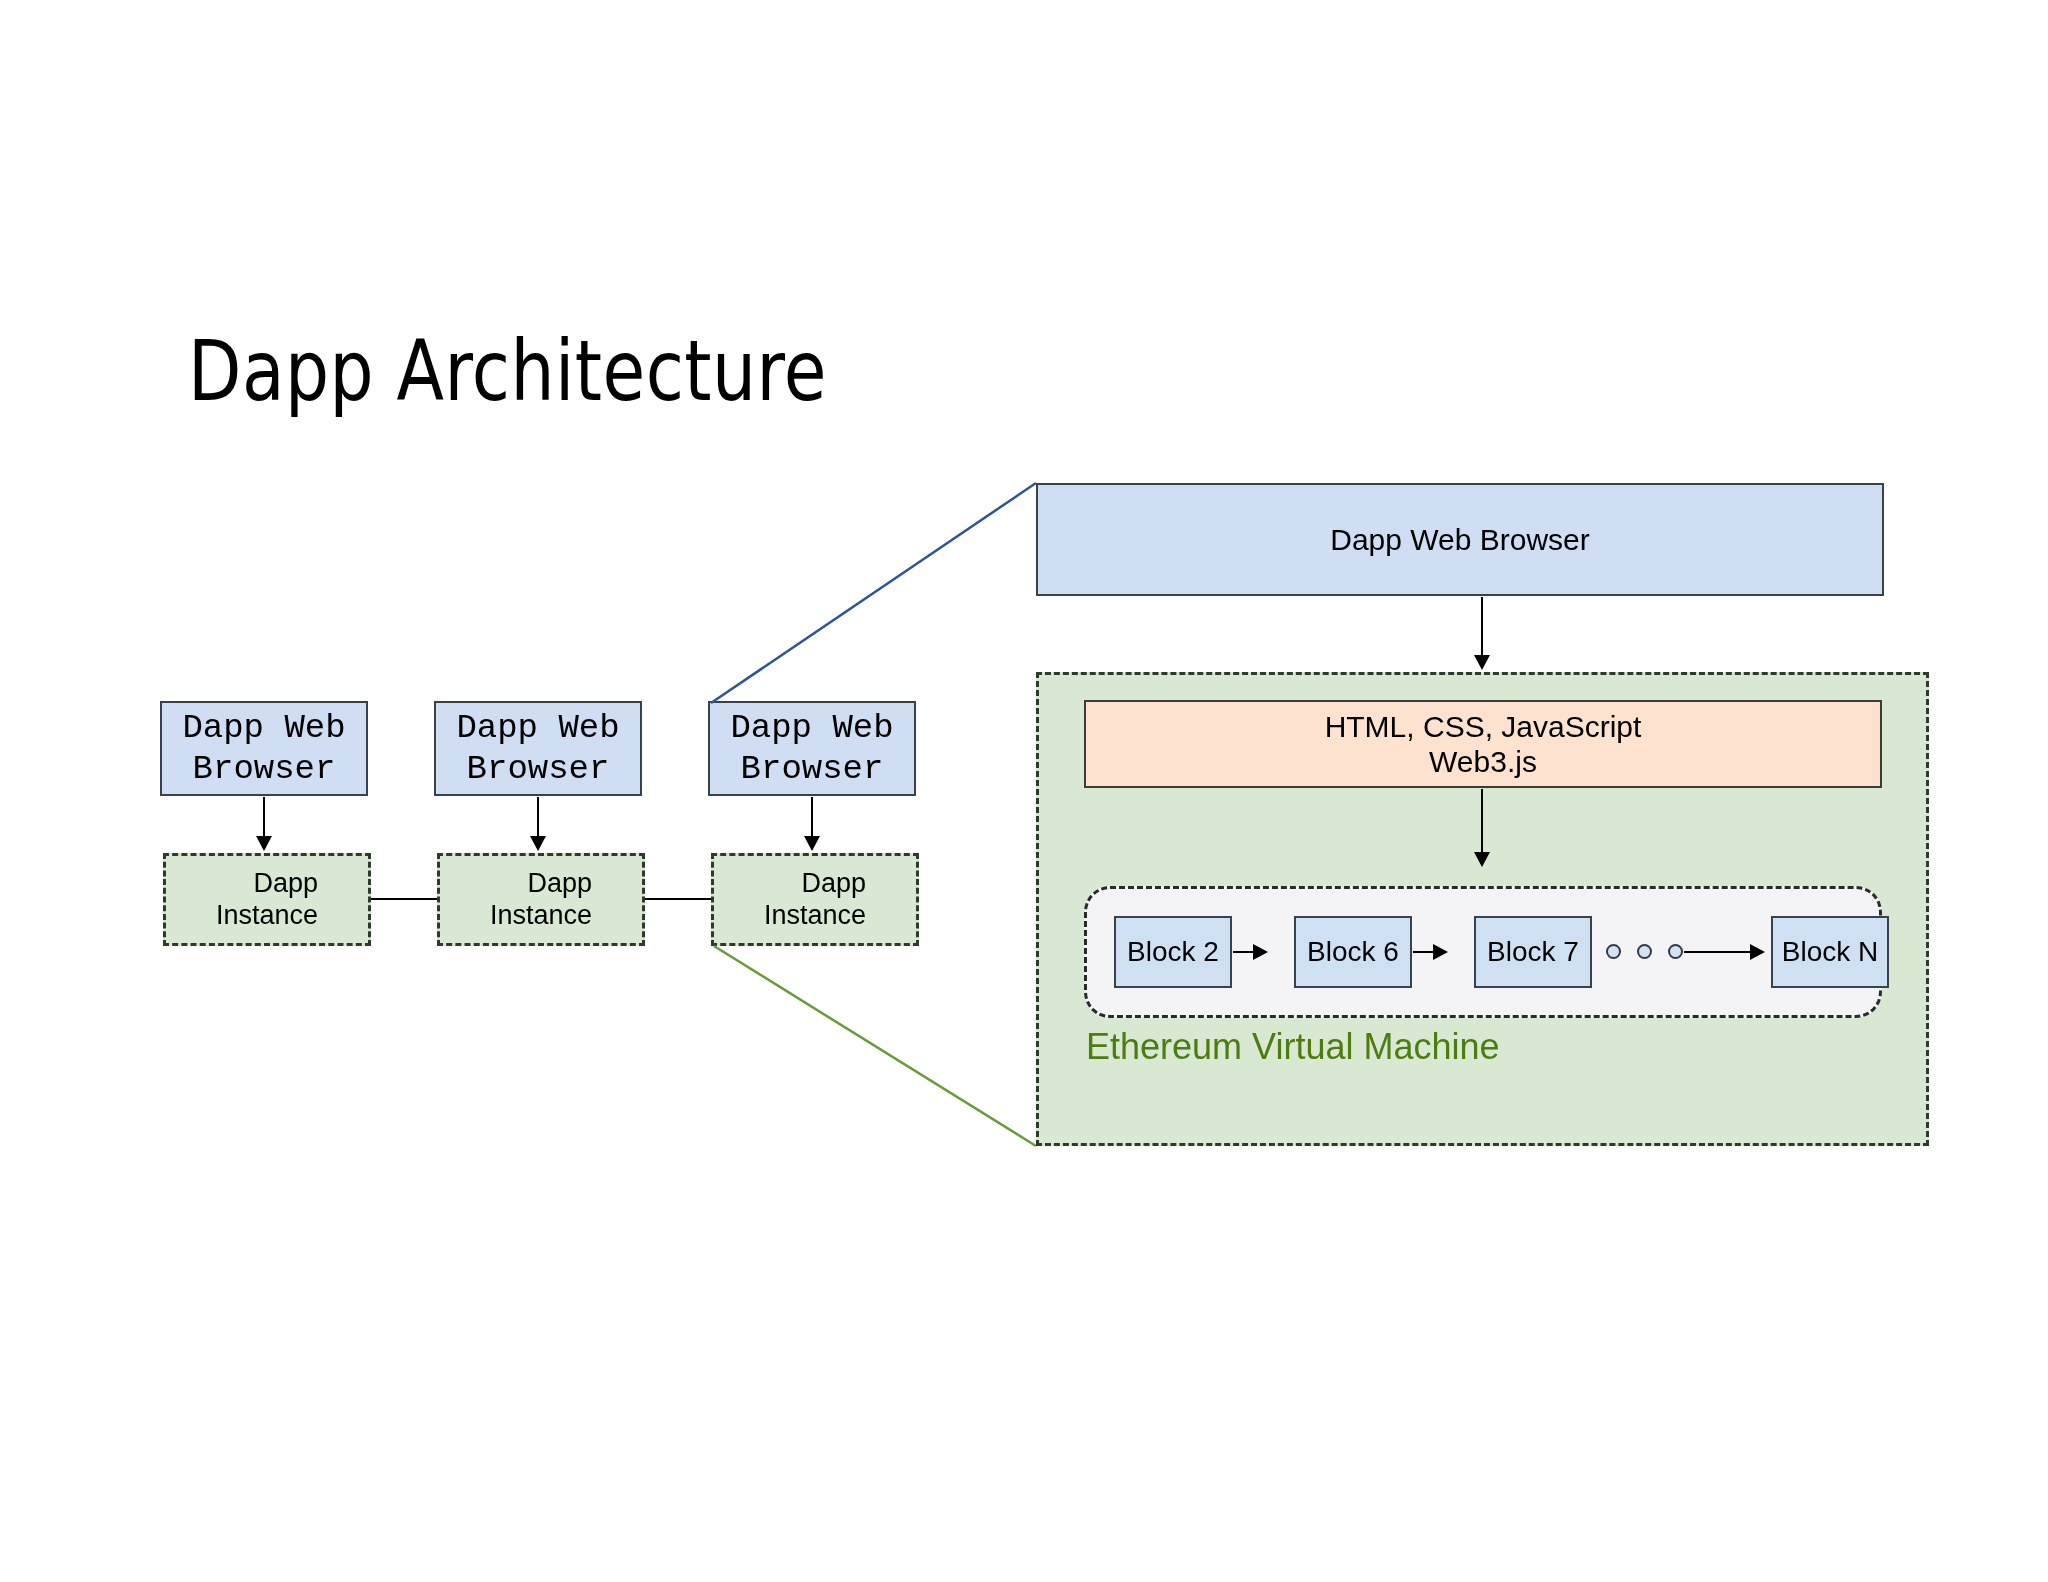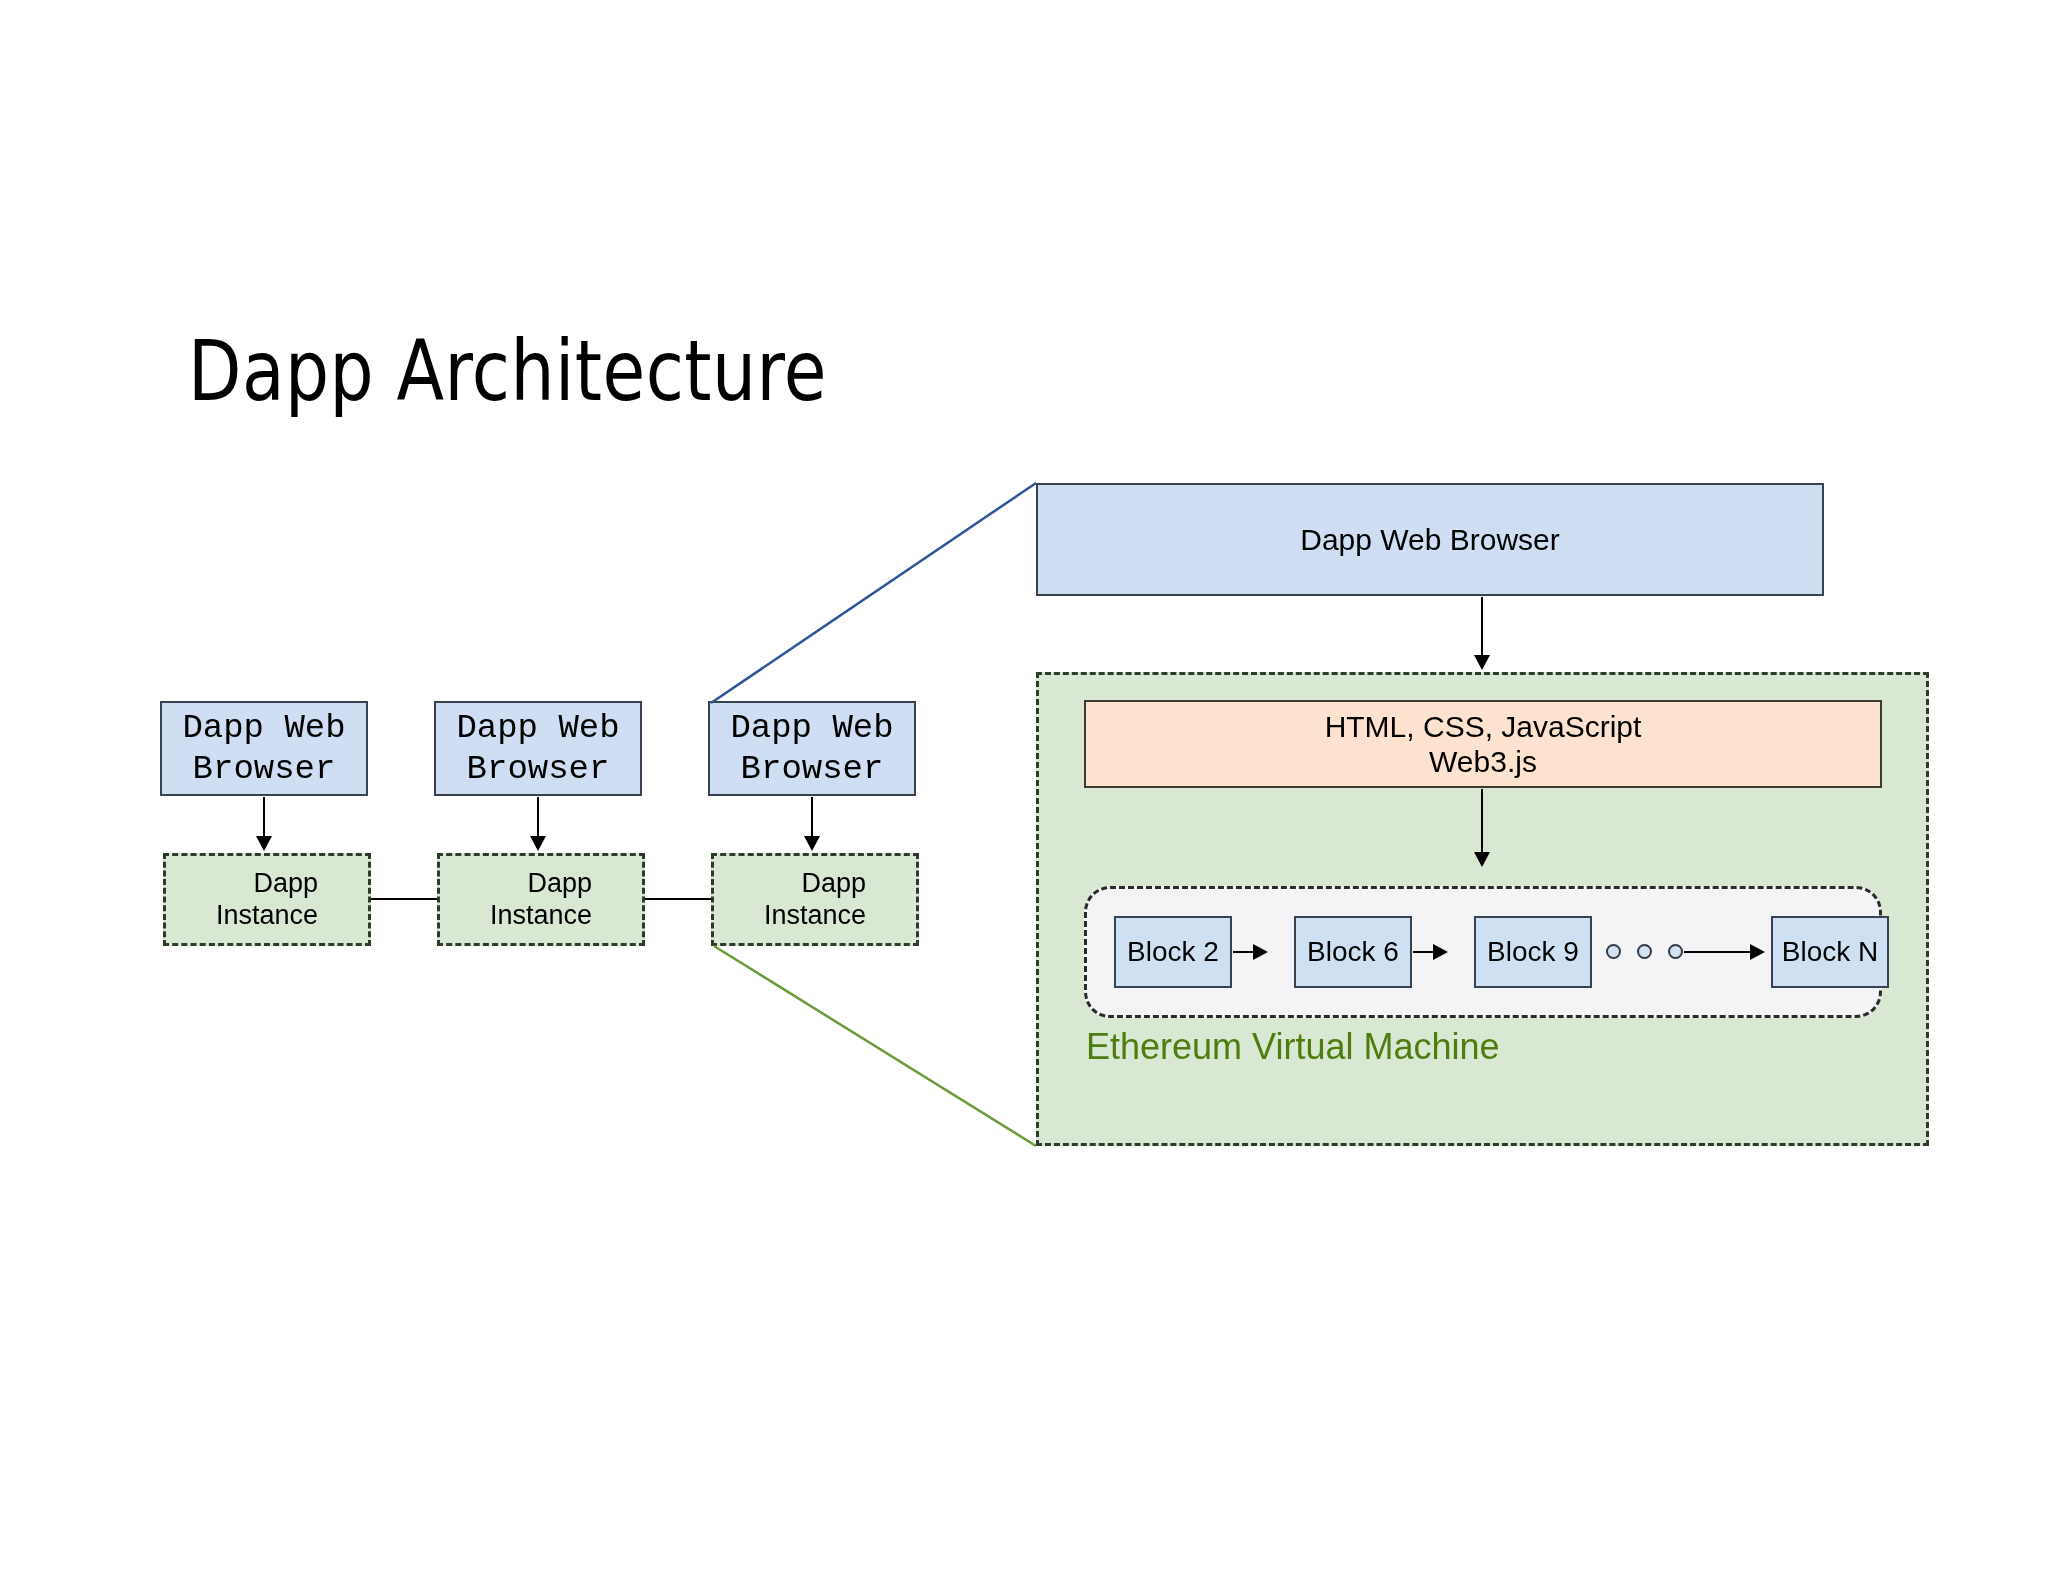--- a/index.html
+++ b/index.html
@@ -99,21 +99,21 @@
     height: 0;
     border-top: 8px solid transparent;
     border-bottom: 8px solid transparent;
     border-left: 15px solid #000000;
   }
 
   
   #right-browser {
     left: 1036px;
     top: 483px;
-    width: 788px;
+    width: 848px;
     height: 113px;
     font-size: 30px;
   }
   #eth-dapp-instance {
     position: absolute;
     left: 1036px;
     top: 672px;
     width: 893px;
     height: 474px;
     box-sizing: border-box;
@@ -267,21 +267,21 @@
   <div class="arrowhead-right" style="left:1253px; top:944px;"></div>
   <div class="hline" style="left:1233px; top:951px; width:22px;"></div>
 
   <div class="box box-block block-box" style="left:1294px; top:916px;">
     <span>Block 6</span>
   </div>
   <div class="arrowhead-right" style="left:1433px; top:944px;"></div>
   <div class="hline" style="left:1413px; top:951px; width:22px;"></div>
 
   <div class="box box-block block-box" style="left:1474px; top:916px;">
-    <span>Block 9</span>
+    <span>Block 7</span>
   </div>
 
   <div class="dot" style="left:1606px; top:944px;"></div>
   <div class="dot" style="left:1637px; top:944px;"></div>
   <div class="dot" style="left:1668px; top:944px;"></div>
 
   <div class="hline" style="left:1684px; top:951px; width:68px;"></div>
   <div class="arrowhead-right" style="left:1750px; top:944px;"></div>
 
   <div class="box box-block block-box" style="left:1771px; top:916px;">

